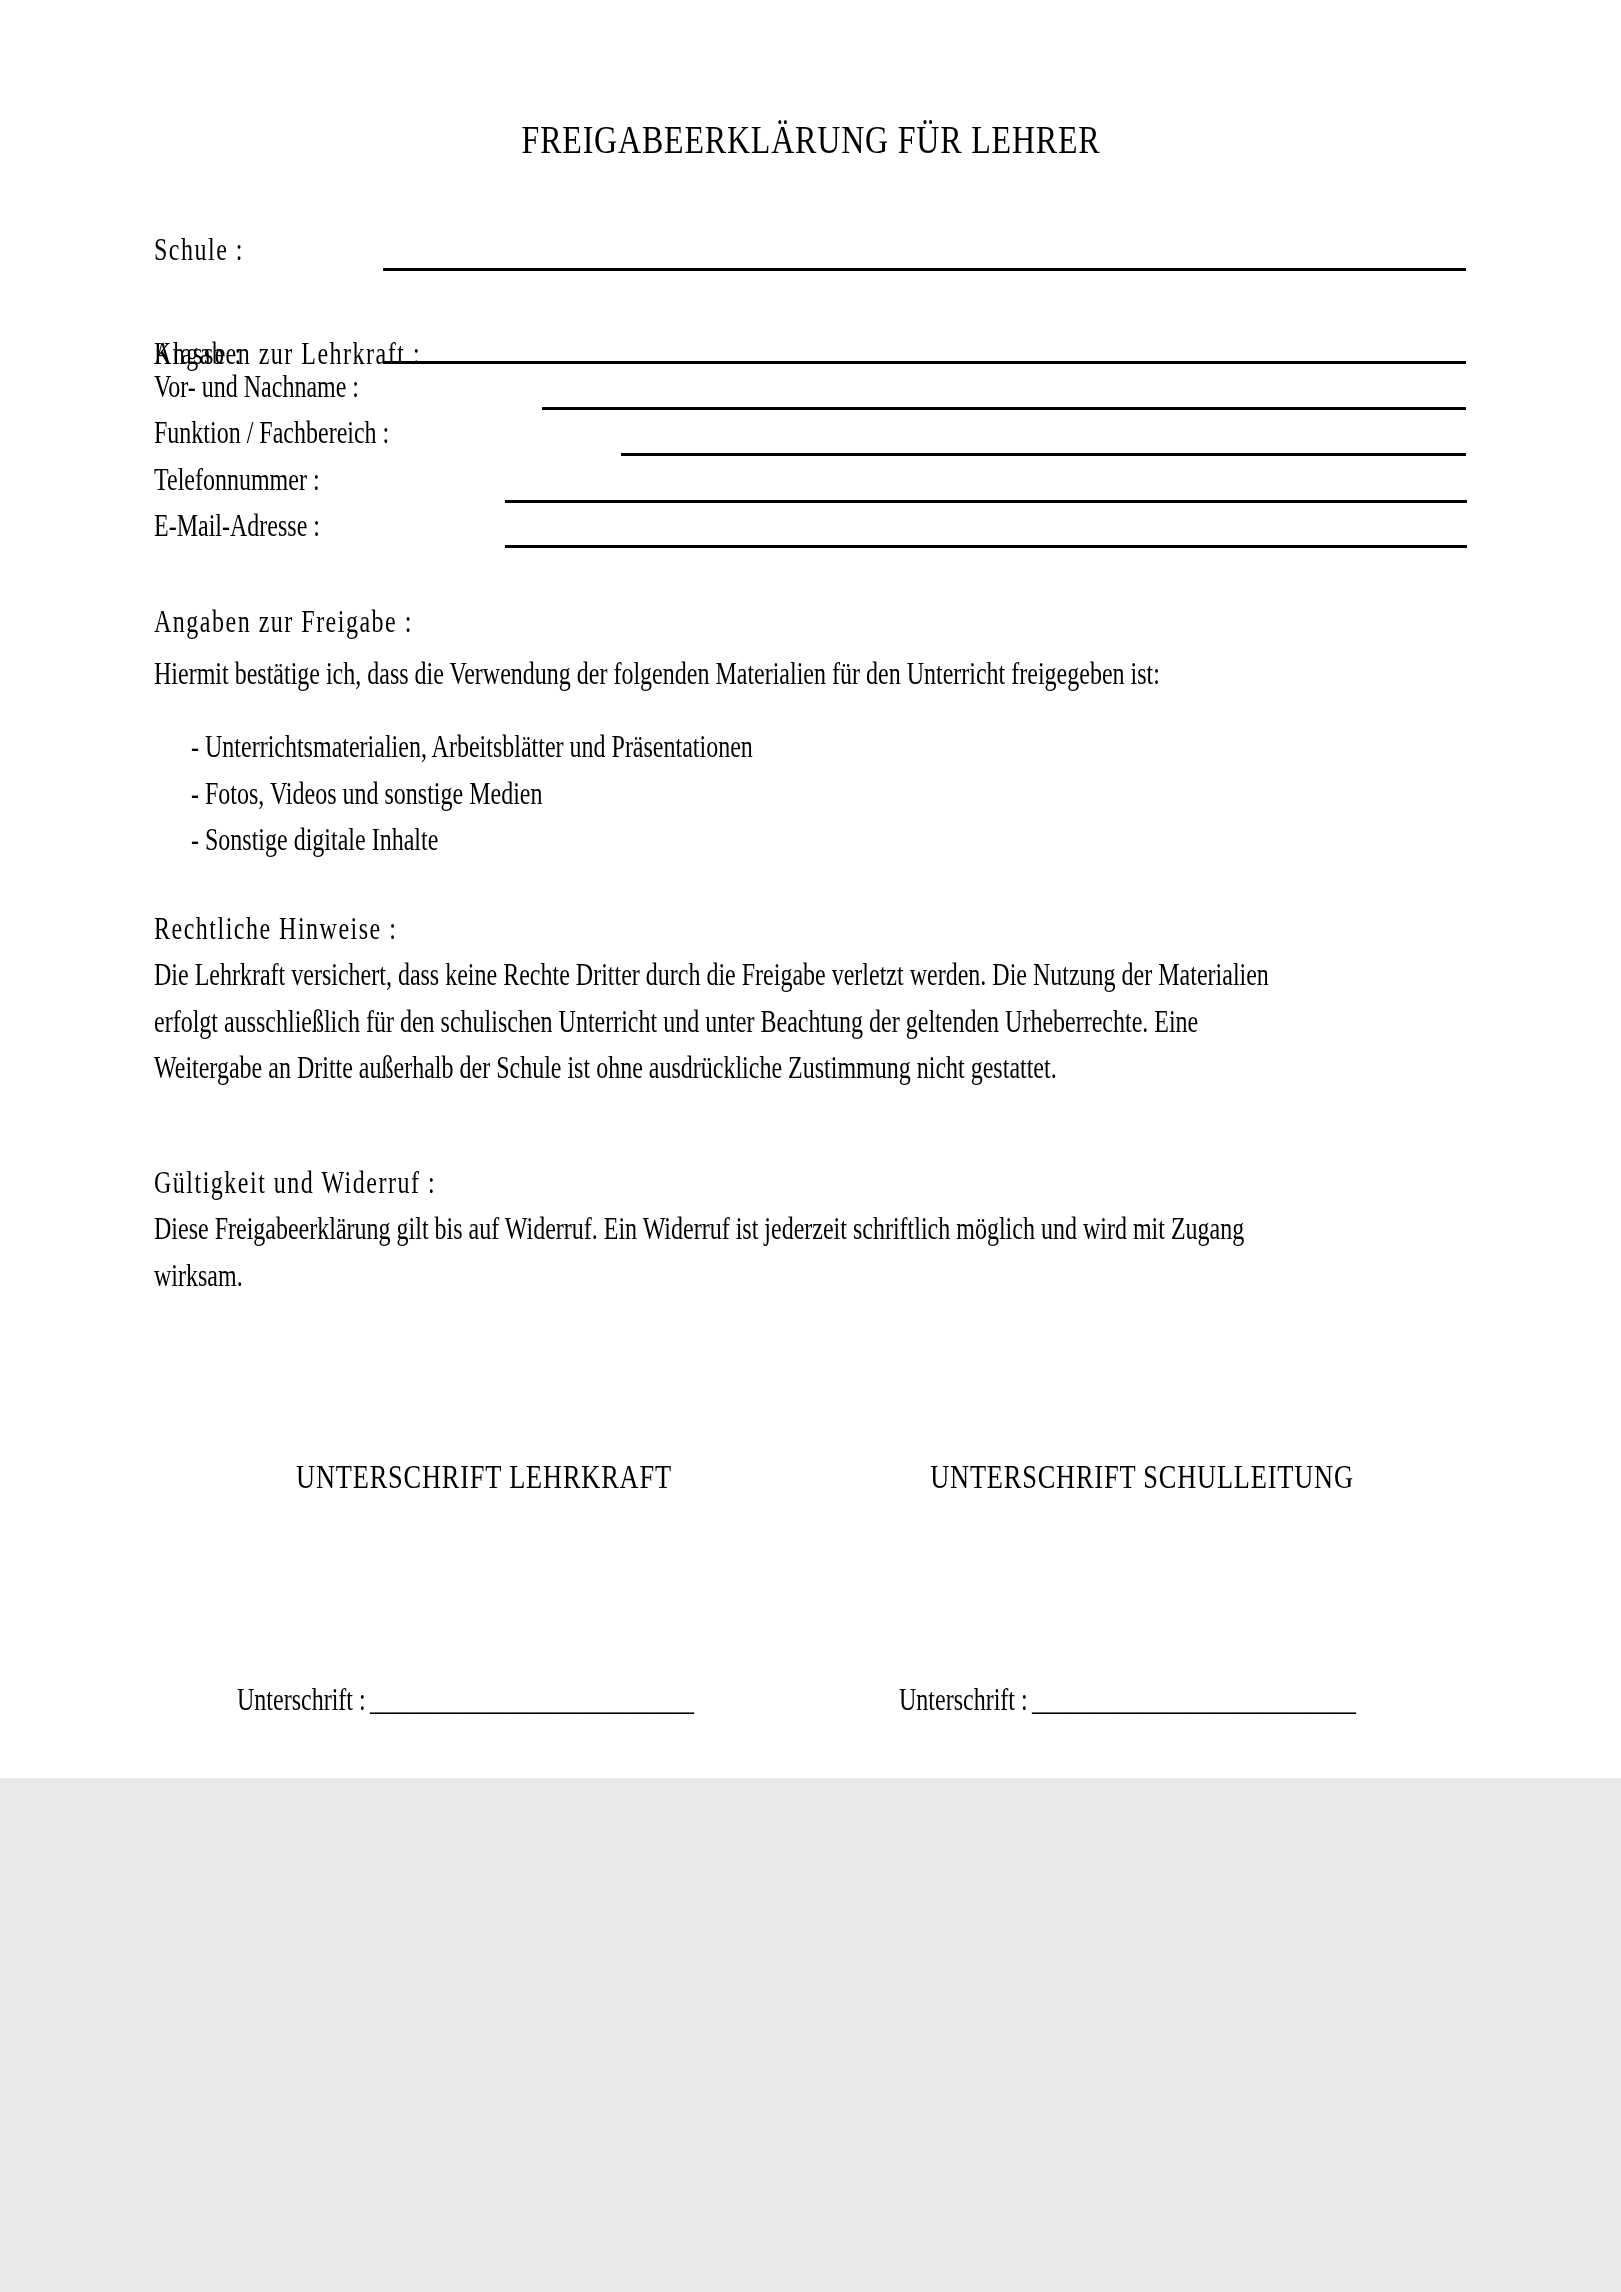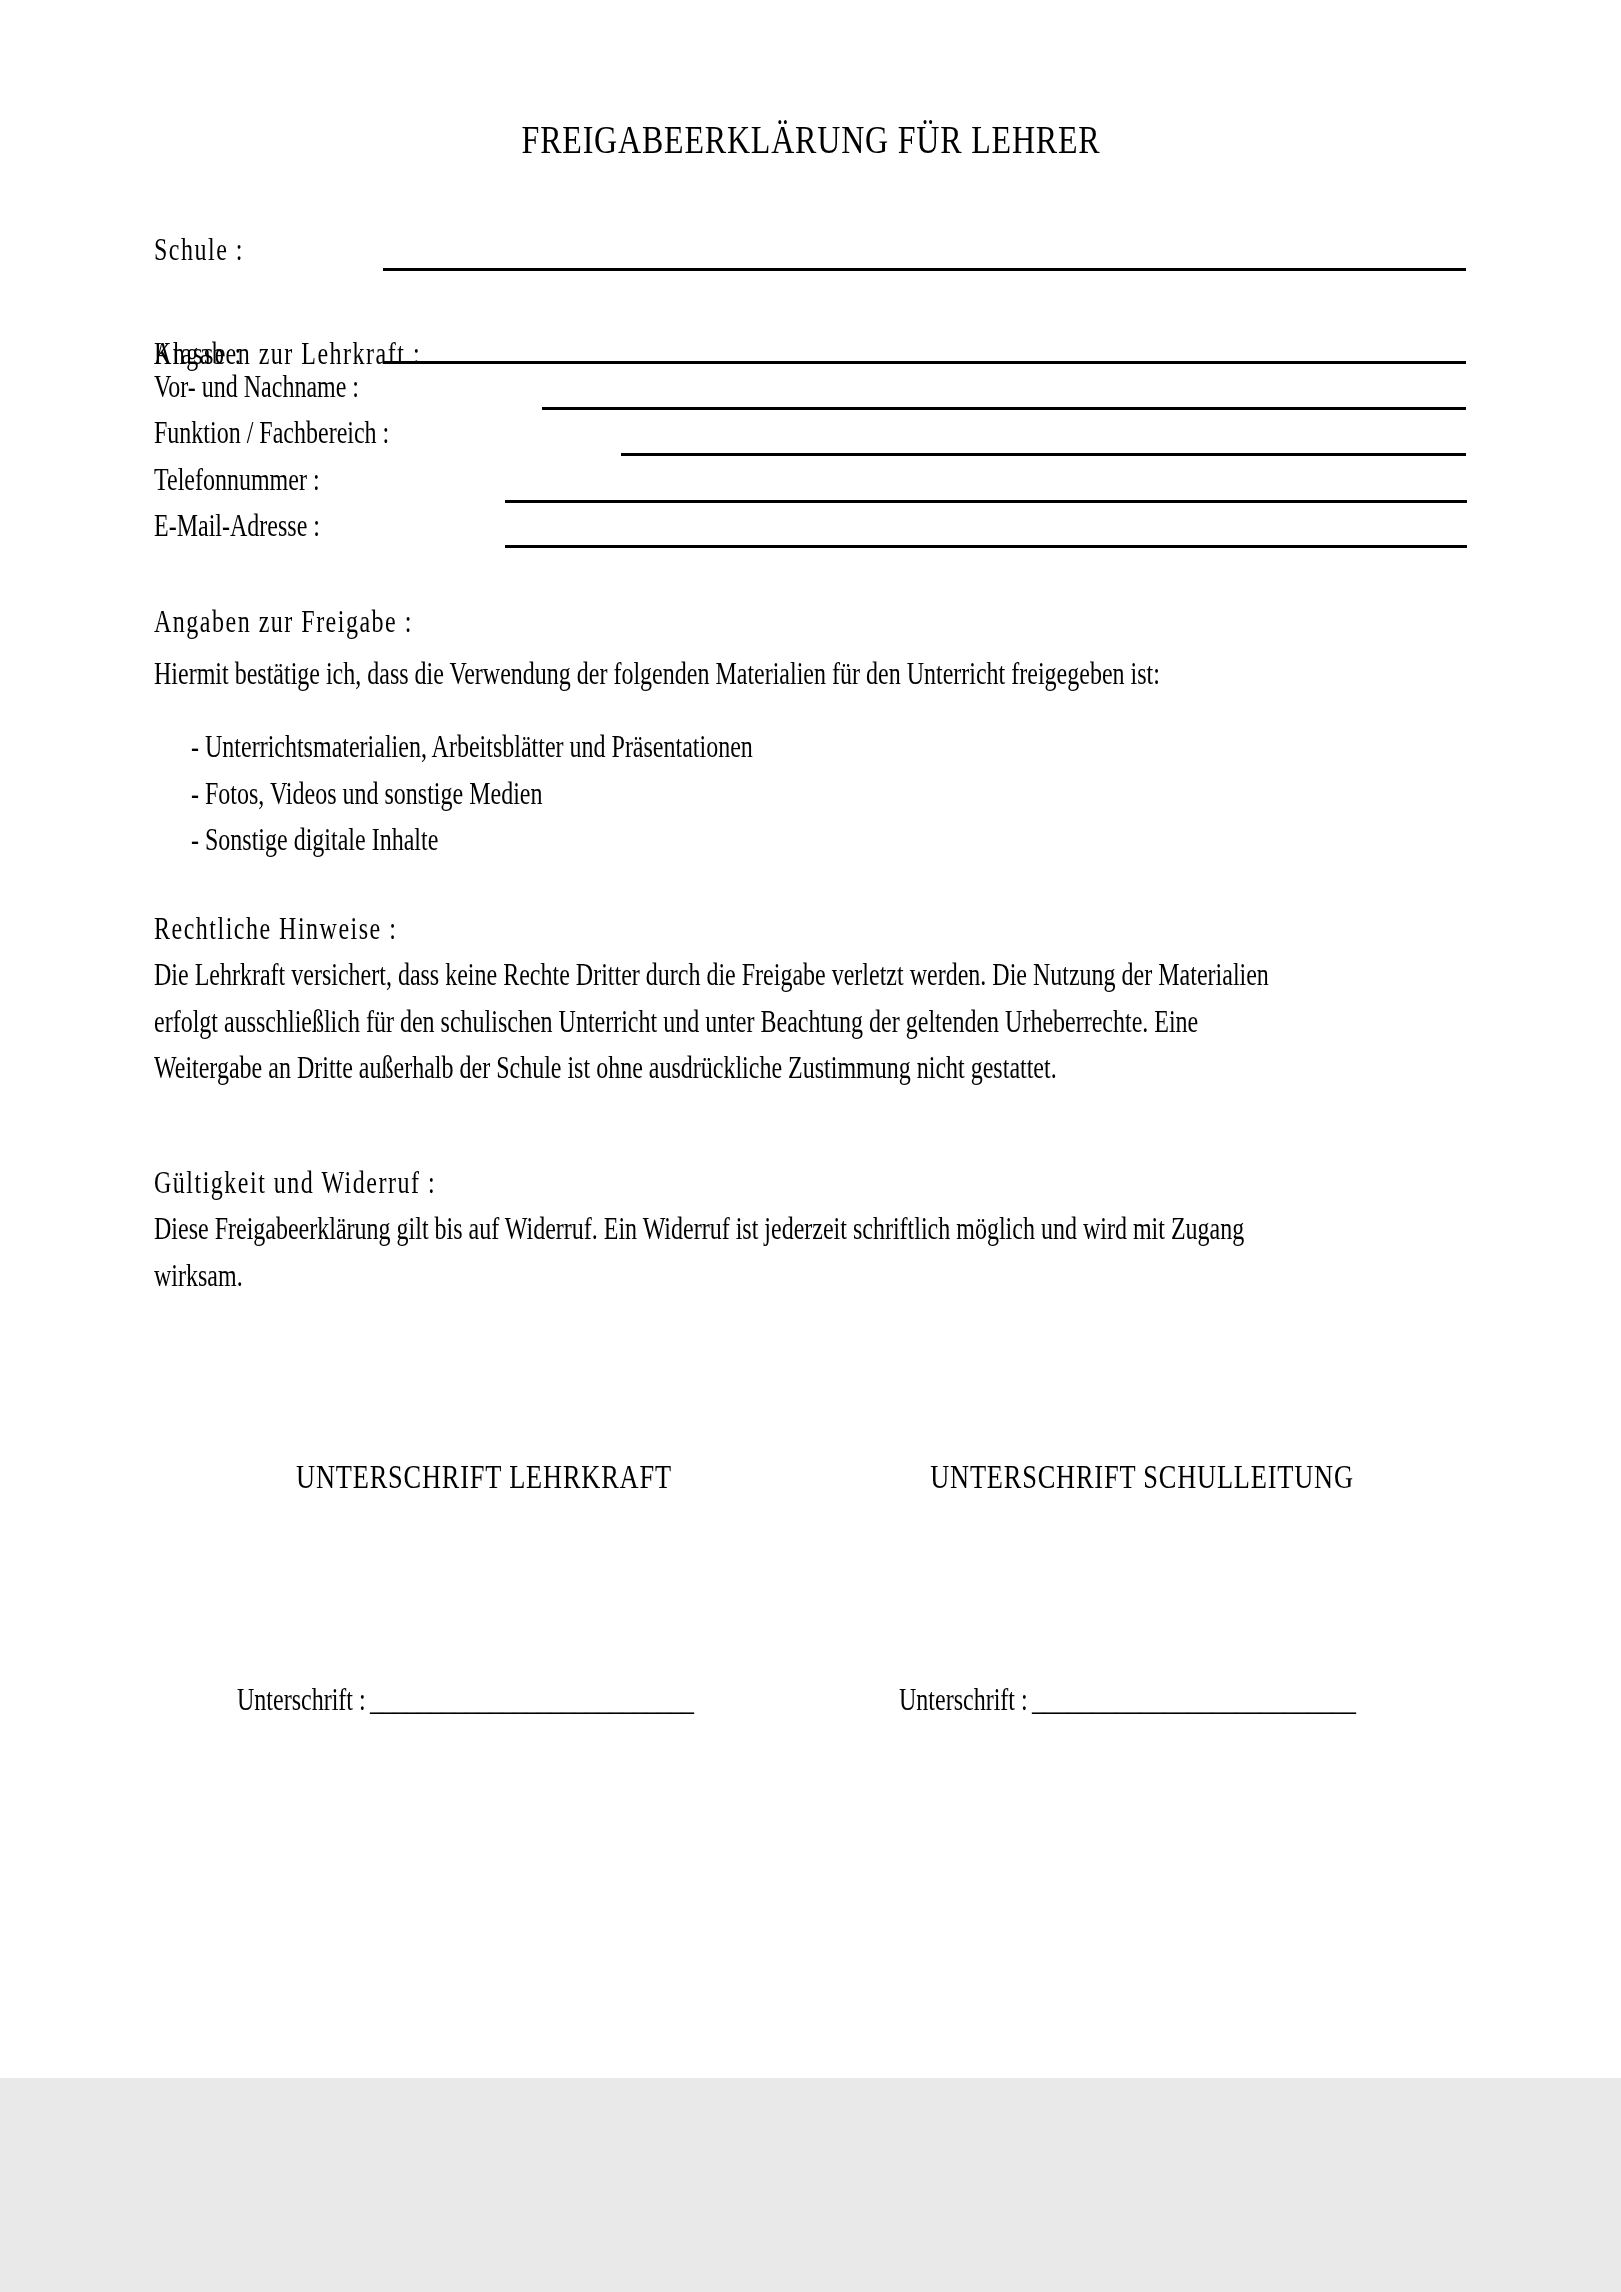--- a/index.html
+++ b/index.html
@@ -1,18 +1,18 @@
 <!DOCTYPE html>
 <html><head>
 <meta charset="utf-8">
 <style>
   html,body{margin:0;padding:0;background:#e9e9e9;}
   .page{
     position:relative;
-    width:1621px;height:2078px;
+    width:1621px;height:1778px;
     background:#ffffff;
     font-family:"Liberation Serif","DejaVu Serif",serif;
     color:#000;
     overflow:hidden;
   }
   .txt{
     position:absolute;
     font-size:32px;line-height:1;white-space:nowrap;
     transform:scaleX(0.75);transform-origin:0 50%;
   }

